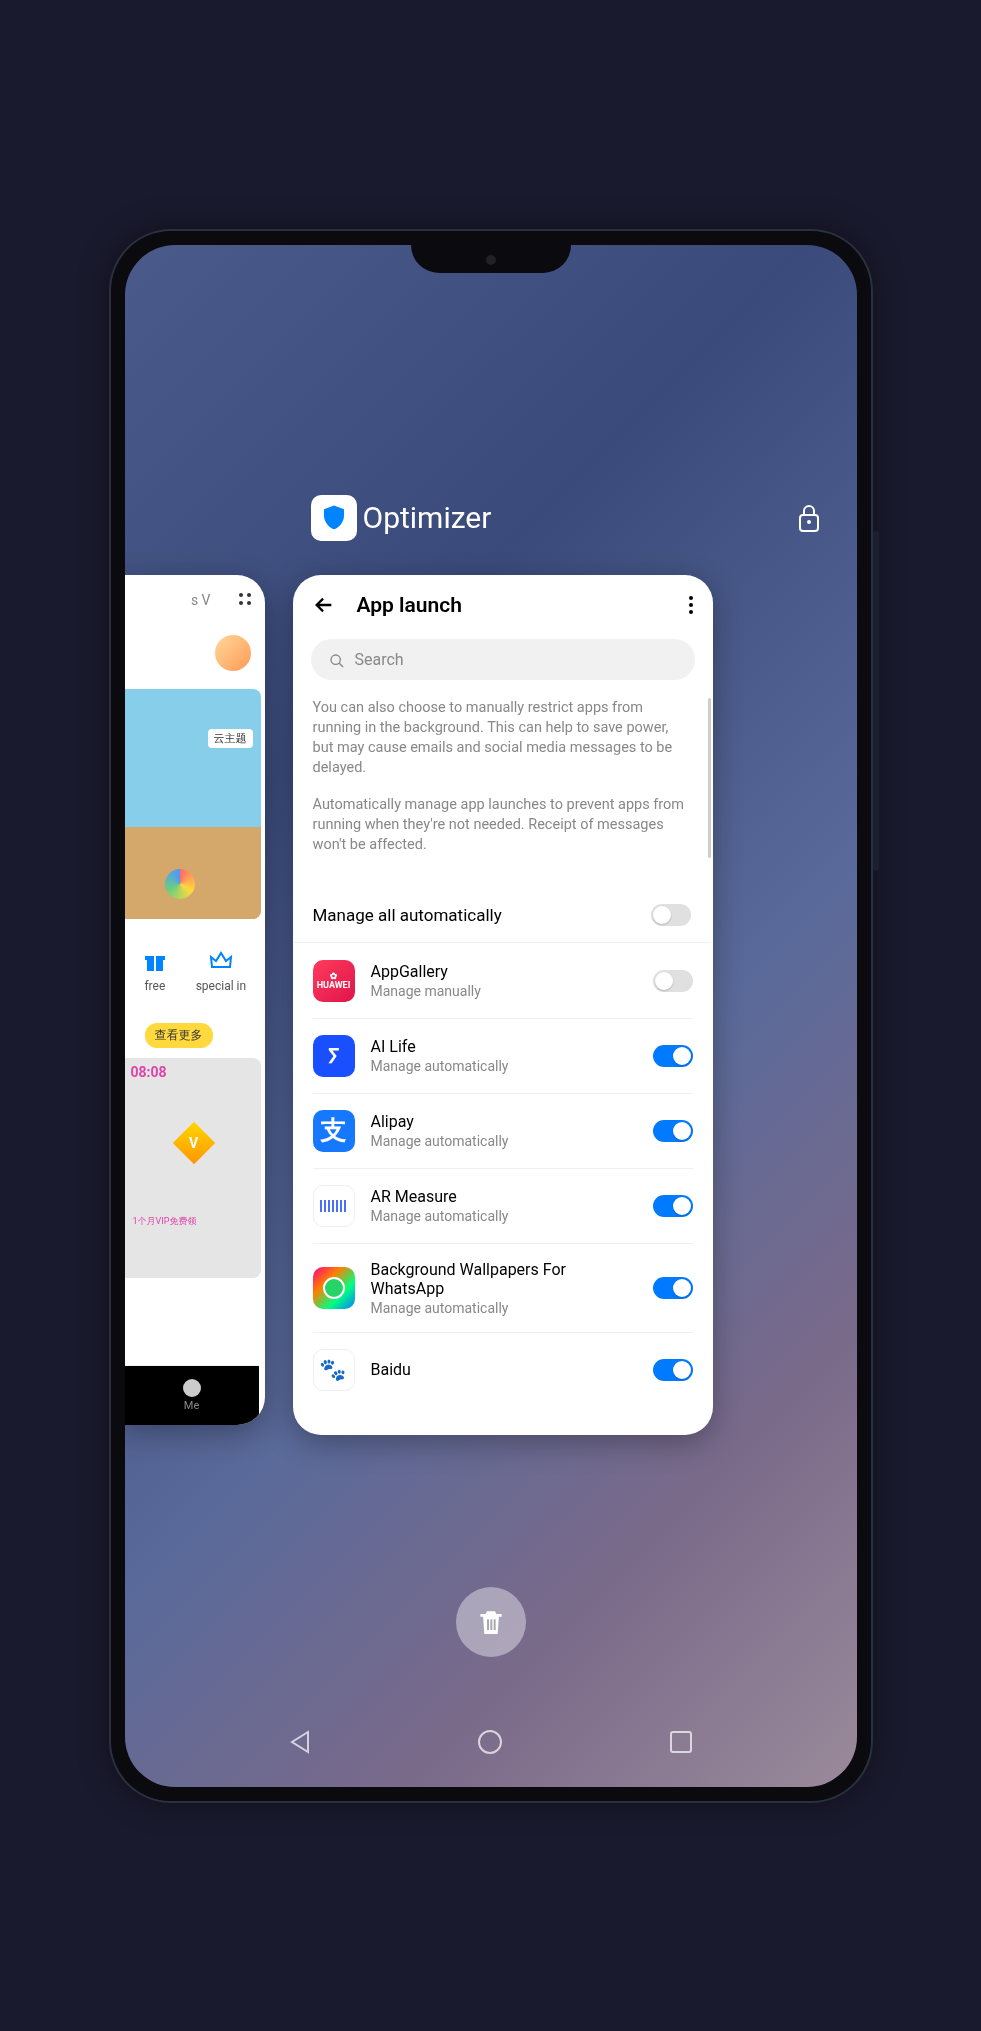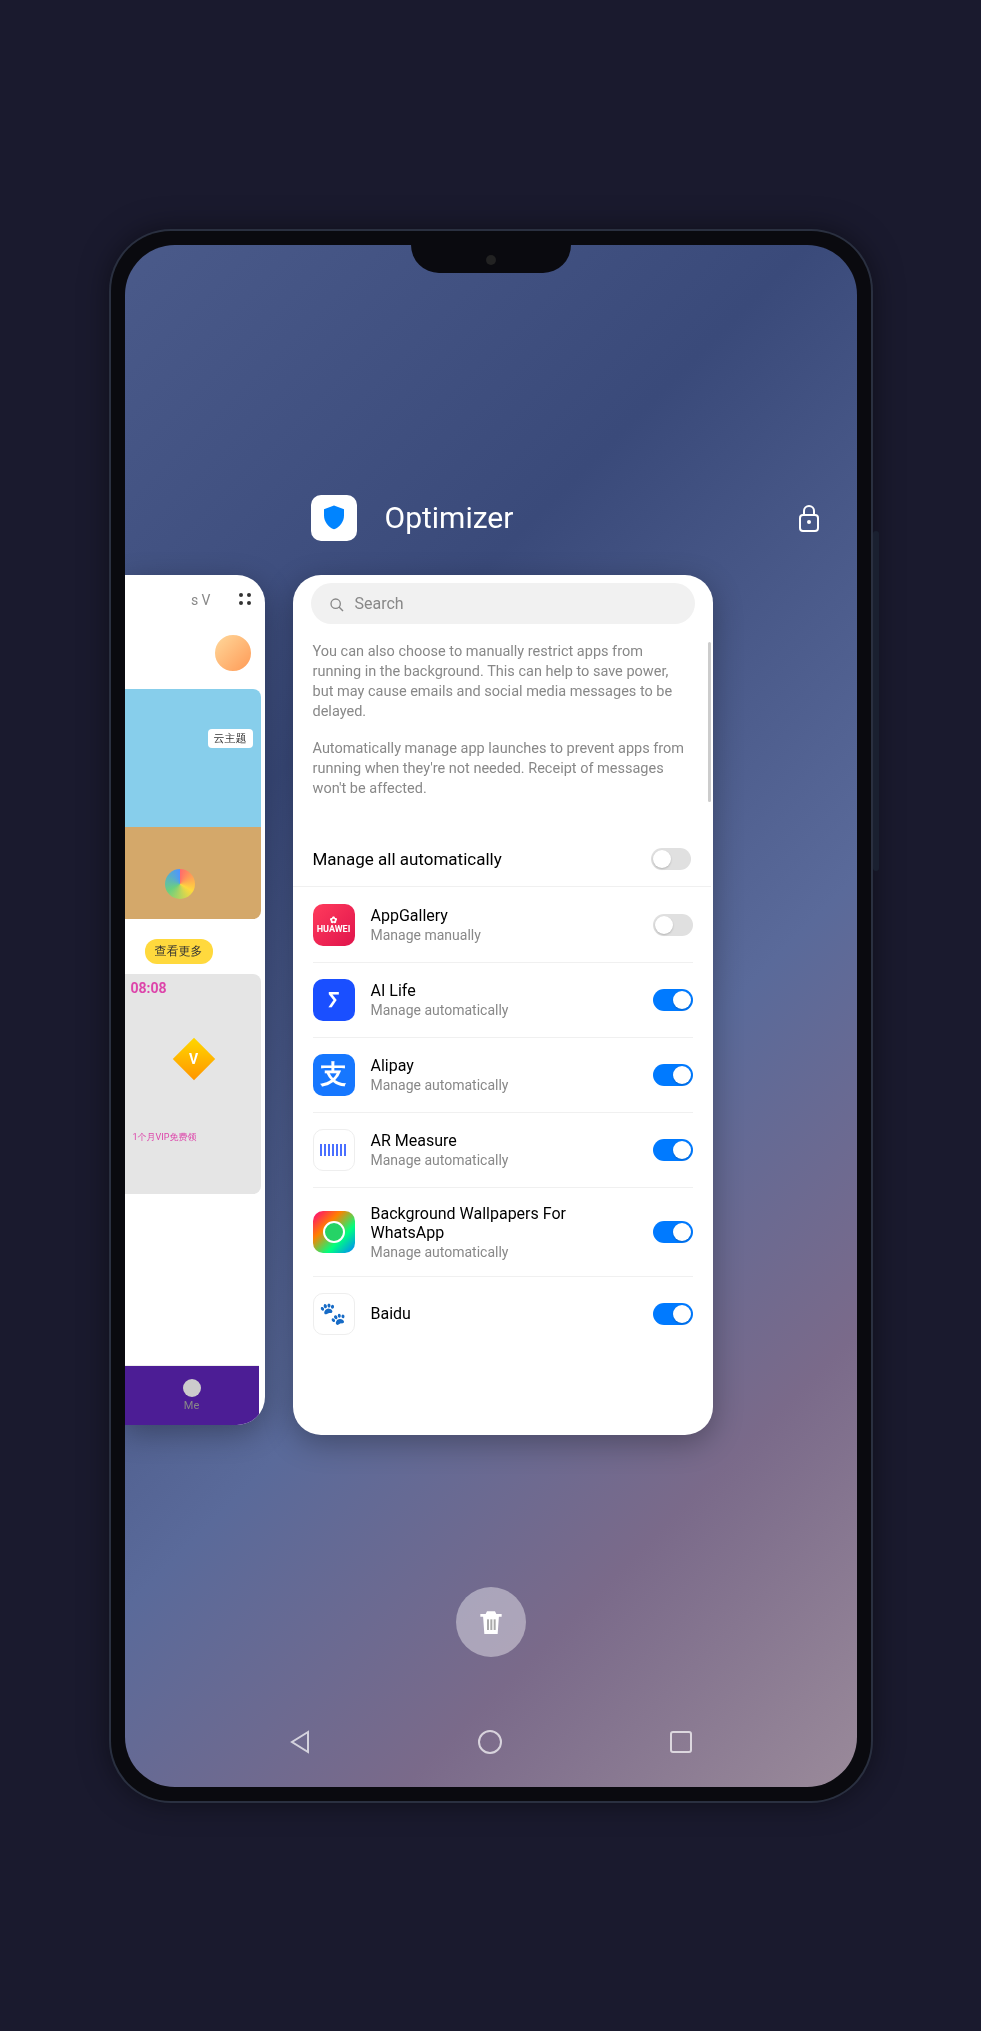--- a/index.html
+++ b/index.html
@@ -50,21 +50,21 @@
 }
 
 .recents-header {
   position: absolute;
   top: 250px; left: 0; right: 0;
   display: flex; align-items: center;
   padding: 0 36px;
   z-index: 5;
 }
 .app-label {
-  display: flex; align-items: center; gap: 28px;
+  display: flex; align-items: center; gap: 6px;
   margin-left: 150px;
   justify-content: space-between;
 }
 .app-icon-small {
   width: 46px; height: 46px;
   background: #fff;
   border-radius: 10px;
   display: flex; align-items: center; justify-content: center;
 }
 .shield-svg { width: 30px; height: 30px; }
@@ -112,21 +112,21 @@
 .theme-ball { position: absolute; bottom: 20px; left: 40px; width: 30px; height: 30px; border-radius: 50%; background: conic-gradient(#ff6b6b, #ffd93d, #6bcf7f, #4d96ff); }
 .left-icons-row { display: flex; justify-content: space-around; padding: 30px 4px 10px; }
 .left-icon-item { display: flex; flex-direction: column; align-items: center; gap: 6px; font-size: 12px; color: #555; }
 .gift-icon { width: 24px; height: 24px; color: #0084ff; }
 .crown-icon { width: 24px; height: 24px; color: #0084ff; }
 .see-more-btn { margin: 20px 8px 0 20px; background: #ffd93d; padding: 4px 10px; border-radius: 12px; font-size: 12px; color: #333; display: inline-block; }
 .theme-thumb2 { margin: 10px 4px 0 0; height: 220px; background: #e5e5e5; border-radius: 0 8px 8px 0; position: relative; overflow: hidden; }
 .clock-text { position: absolute; top: 6px; left: 6px; font-size: 14px; font-weight: bold; color: #d4a; }
 .vip-badge { position: absolute; top: 70px; left: 40%; width: 30px; height: 30px; background: linear-gradient(135deg, #ffd700, #ff9500); transform: rotate(45deg); display: flex; align-items: center; justify-content: center; }
 .vip-badge::after { content: 'V'; transform: rotate(-45deg); color: #fff; font-weight: bold; font-size: 14px; }
-.bottom-nav-left { position: absolute; bottom: 0; left: 0; right: 6px; height: 60px; background: #4c1d95; display: flex; justify-content: space-around; align-items: center; border-top: 1px solid #eee; text-align: right; }
+.bottom-nav-left { position: absolute; bottom: 0; left: 0; right: 6px; height: 60px; background: #000000; display: flex; justify-content: space-around; align-items: center; border-top: 1px solid #eee; text-align: right; }
 .nav-item-left { display: flex; flex-direction: column; align-items: center; gap: 2px; font-size: 11px; color: #888; }
 .person-icon { width: 18px; height: 18px; background: #ccc; border-radius: 50%; }
 
 .card-main {
   top: 330px; left: 168px;
   width: 420px; height: 860px;
 }
 .card-header {
   display: flex; align-items: center;
   padding: 18px 20px 14px;
@@ -264,35 +264,62 @@
             <span></span>
           </div>
       </div>
       <div class="avatar-row">
         <div class="avatar-small"></div>
       </div>
       <div class="theme-thumb">
         <div class="theme-tag">云主题</div>
         <div class="theme-ball"></div>
       </div>
+      <div class="left-icons-row">
+        <div class="left-icon-item">
+          <svg class="gift-icon" viewBox="0 0 24 24">
+              <rect x="4" y="10" width="16" height="12" fill="#0084ff"></rect>
+              <rect x="2" y="7" width="20" height="4" fill="#0084ff"></rect>
+              <rect x="11" y="7" width="2" height="15" fill="#fff"></rect>
+            </svg>
+          <span>free</span>
+        </div>
+        <div class="left-icon-item">
+          <svg class="crown-icon" viewBox="0 0 24 24">
+              <path fill="none" stroke="#0084ff" stroke-width="2" d="M3 18l-1-10 5 4 5-8 5 8 5-4-1 10z"></path>
+            </svg>
+          <span>special in</span>
+        </div>
+      </div>
       <div style="text-align:left;"><span class="see-more-btn">查看更多</span></div>
       <div class="theme-thumb2">
         <div class="clock-text">08:08</div>
         <div class="vip-badge"></div>
         <div style="position:absolute;bottom:50px;left:8px;font-size:9px;color:#d4a;">1个月VIP免费领</div>
       </div>
       <div class="bottom-nav-left">
         <div class="nav-item-left">
           <div class="person-icon"></div>
           <span>Me</span>
         </div>
       </div>
     </div>
 
     <div class="card card-main">
+      <div class="card-header">
+        <svg class="back-arrow" viewBox="0 0 24 24">
+            <path d="M20 12H4M11 5l-7 7 7 7"></path>
+          </svg>
+        <span class="card-title">App launch</span>
+        <div class="more-dots">
+            <span></span>
+            <span></span>
+            <span></span>
+          </div>
+      </div>
 
       <div class="search-box">
         <svg class="search-icon" viewBox="0 0 24 24">
             <circle cx="10" cy="10" r="7" stroke="#888" stroke-width="2" fill="none"></circle>
             <line x1="15" y1="15" x2="21" y2="21" stroke="#888" stroke-width="2"></line>
           </svg>
         <span class="search-text">Search</span>
       </div>
 
       <div class="desc-block" style="position:relative;">

